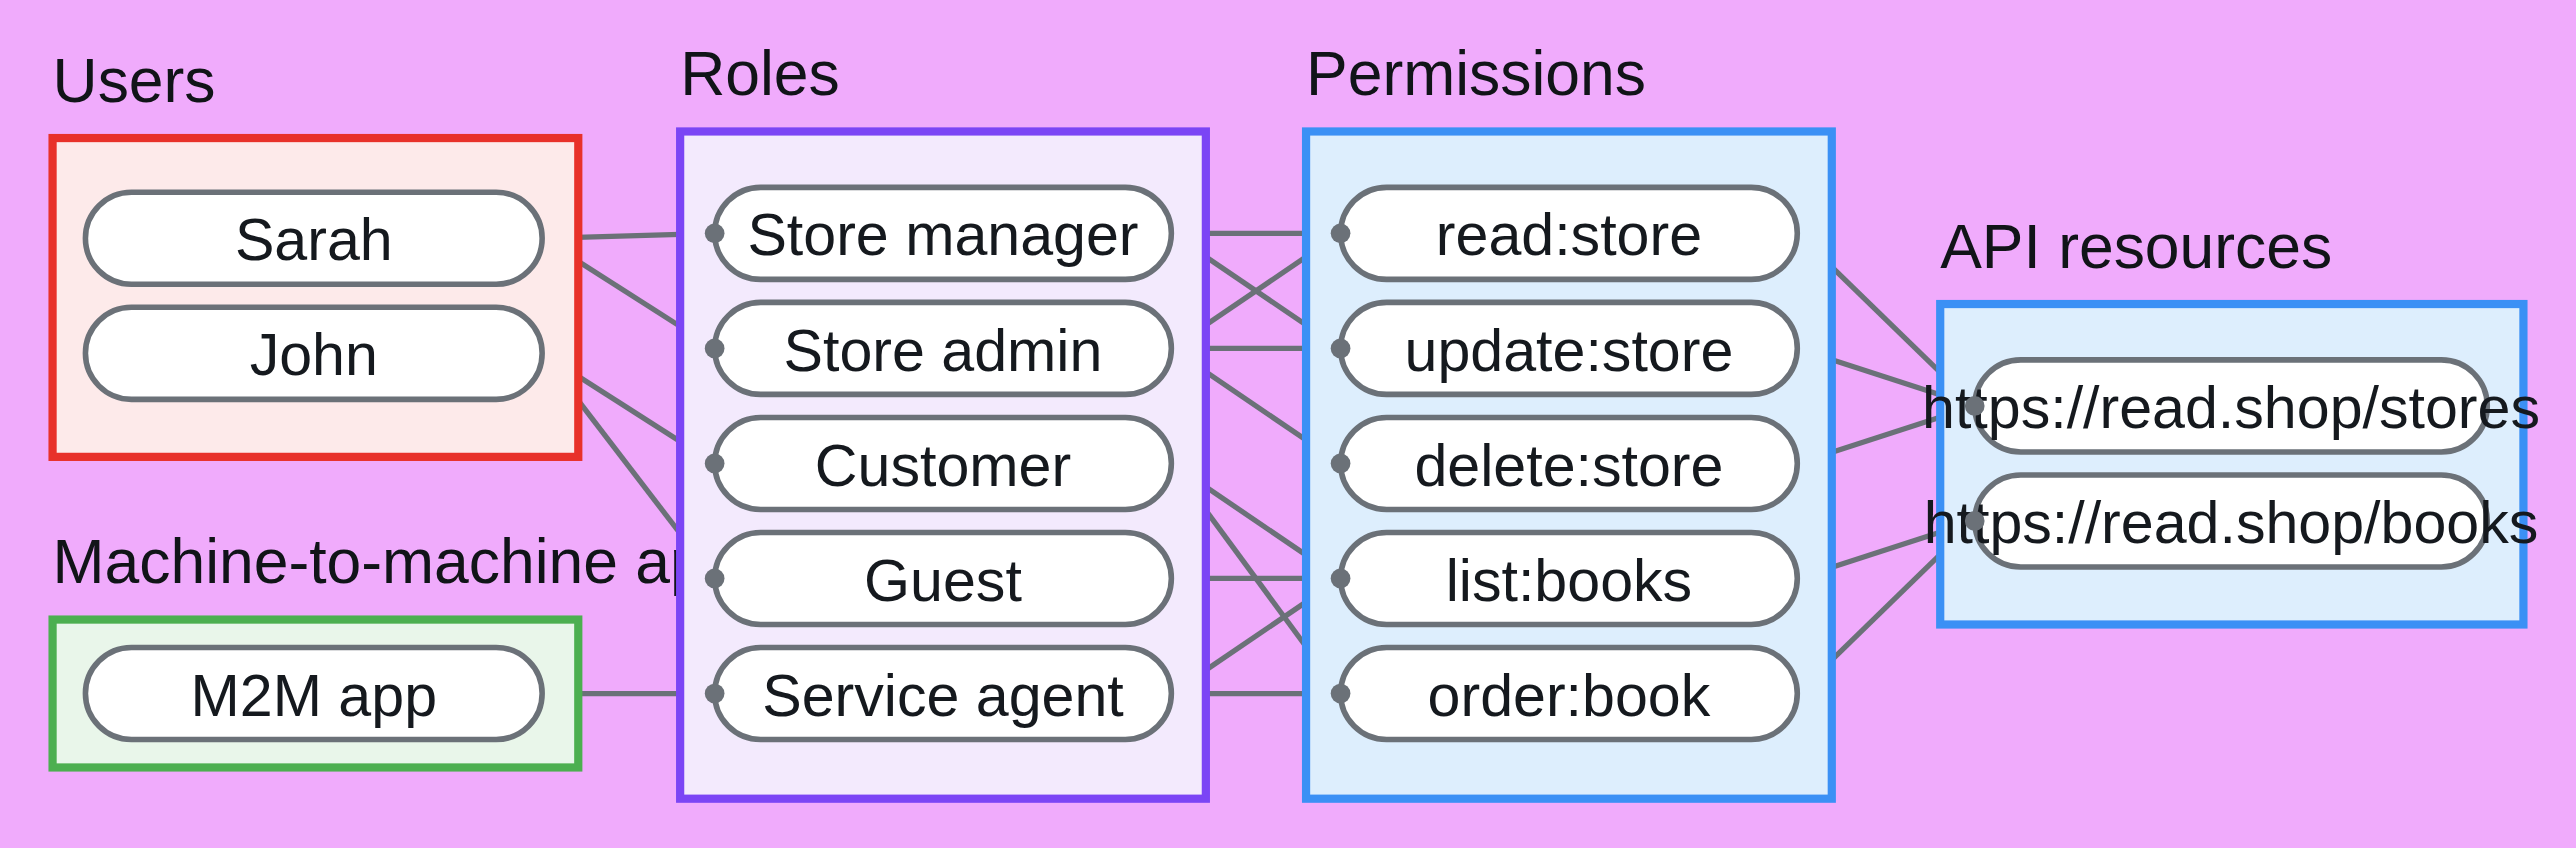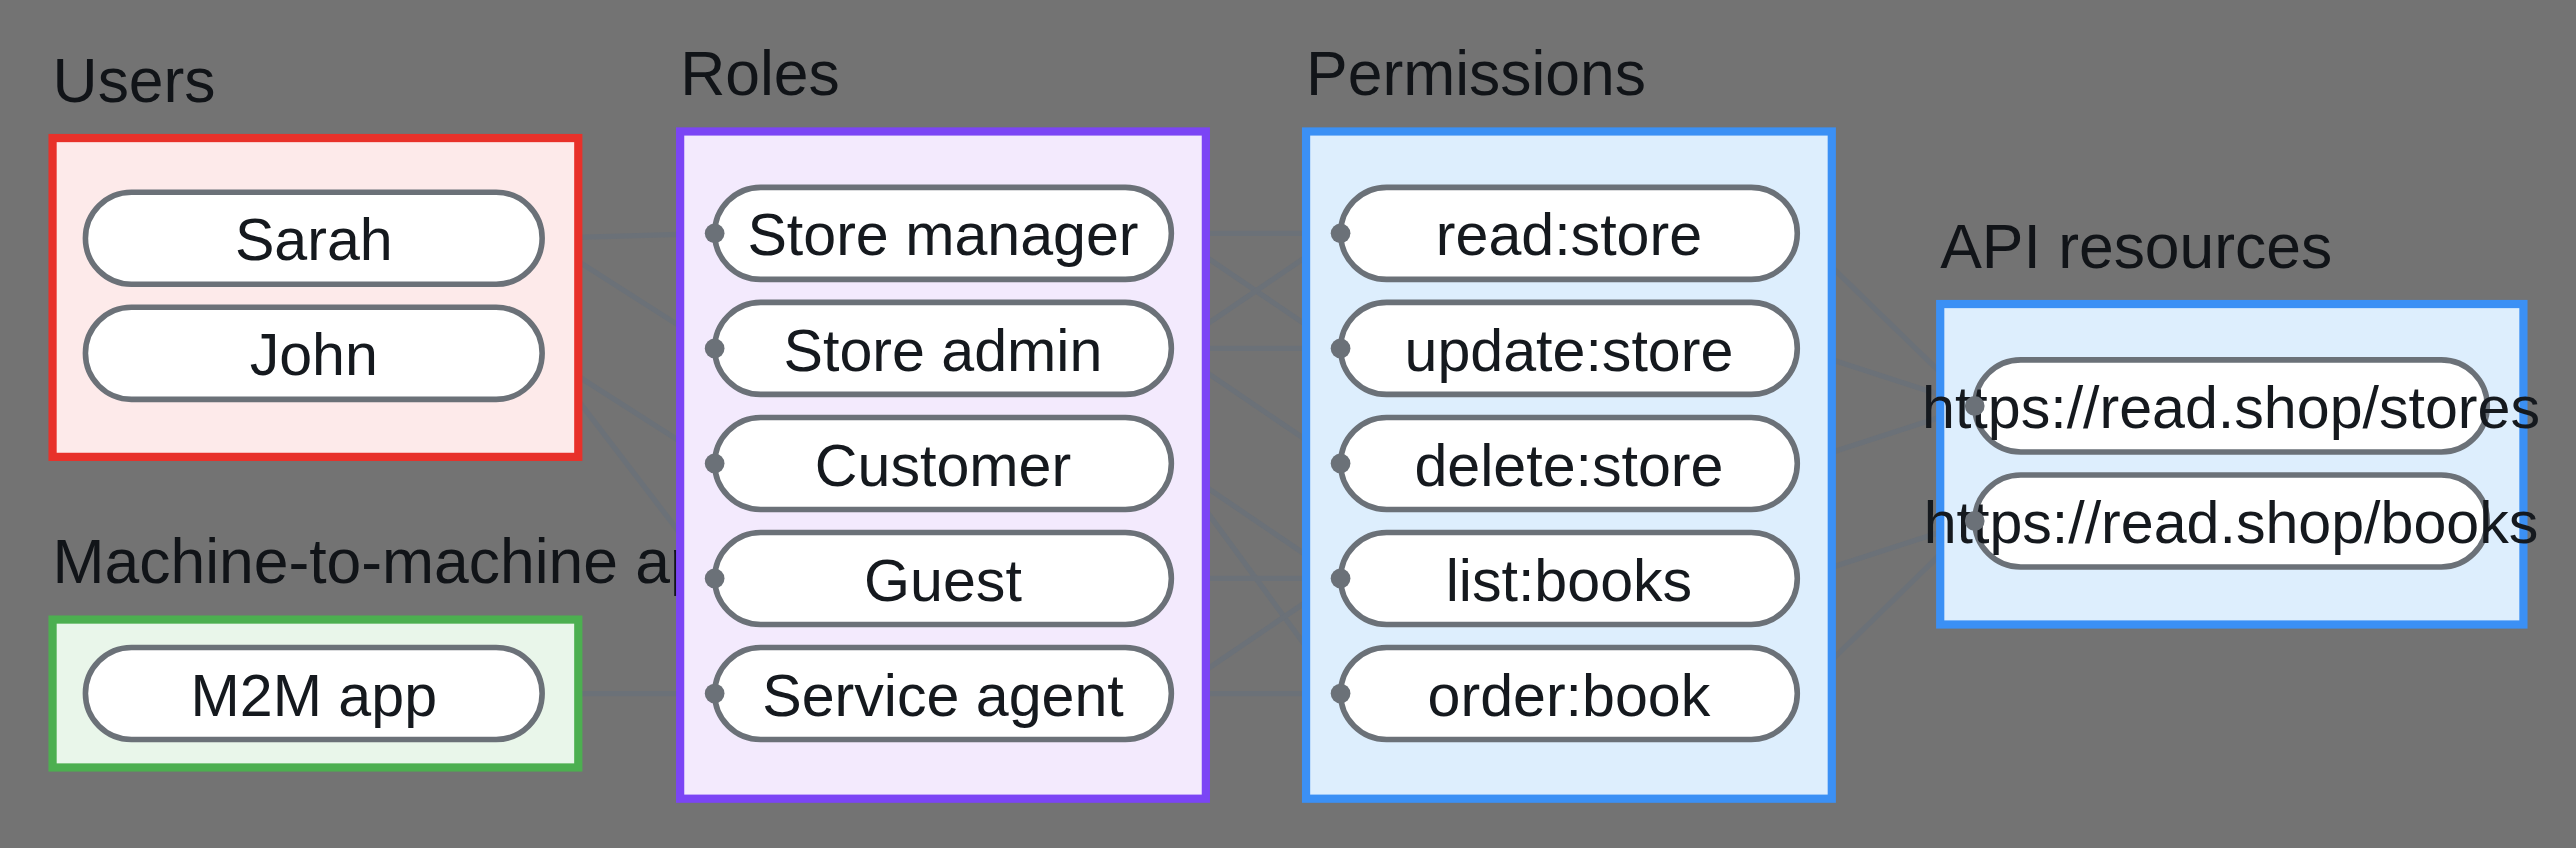--- a/index.html
+++ b/index.html
@@ -11,21 +11,21 @@
   body {
     width: 2576px;
     height: 848px;
     font-family: "Liberation Sans", sans-serif;
     overflow: hidden;
   }
   #stage {
     position: relative;
     width: 2576px;
     height: 848px;
-    background: #737373;
+    background: #f0abfc;
     text-align: center;
   }
   svg.canvas {
     position: absolute;
     left: 0;
     top: 0;
     width: 2576px;
     height: 848px;
   }
   .grp-label {

